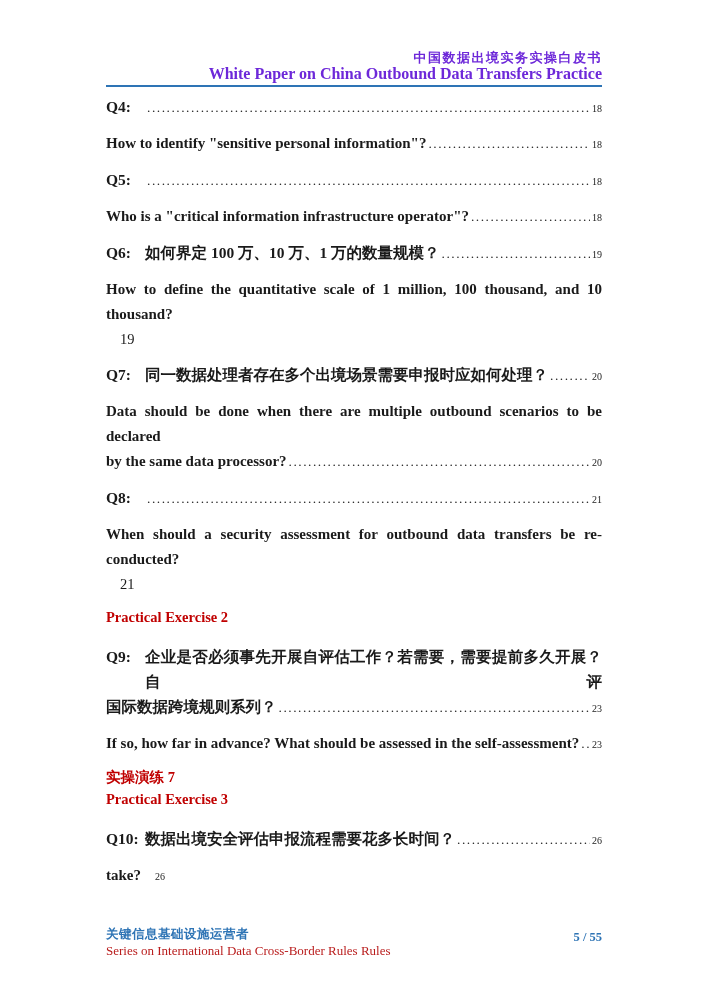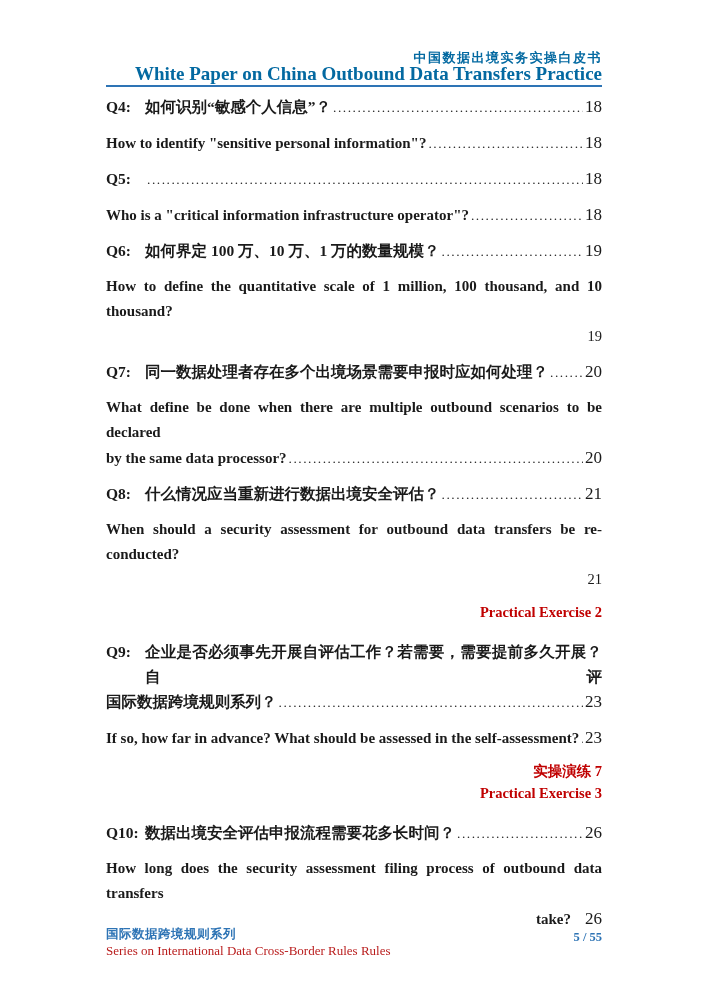--- a/index.html
+++ b/index.html
@@ -7,40 +7,40 @@
     position:relative;
     width:710px; height:1004px;
     background:#ffffff;
     font-family:"Liberation Serif","DejaVu Serif",serif;
     color:#1a1a1a;
     overflow:hidden;
   }
   .content { position:absolute; left:106px; width:496px; top:50px; }
 
   
-  .header { text-align:right; color:#0369a1; border-bottom:2px solid #2e74b5; padding-bottom:3px; }
+  .header { text-align:right; color:#6d28d9; border-bottom:2px solid #2e74b5; padding-bottom:3px; }
   .header .zh { font-size:13px; font-weight:bold; letter-spacing:1.5px; line-height:15px; }
-  .header .en { font-size:19px; font-weight:bold; line-height:16px; margin-top:1px; }
+  .header .en { font-size:16px; font-weight:bold; line-height:16px; margin-top:1px; }
 
   
   .toc { margin-top:7px; }
   .entry { margin-bottom:10px; }
-  .line { display:flex; align-items:baseline; line-height:25px; font-weight:bold; font-size:15px;justify-content:flex-end; }
+  .line { display:flex; align-items:baseline; line-height:25px; font-weight:bold; font-size:15px; }
   .question-zh .line { font-size:15.5px; }
   .line.indent { padding-left:14px; }
   .line.justify .text { flex:1; text-align:justify; text-align-last:justify; }
   .qlabel { display:inline-block; min-width:39px; flex:none; }
   .text { white-space:pre-wrap; }
   .text.muted { font-weight:normal; font-size:14.5px; }
   .leader { flex:1; overflow:hidden; white-space:nowrap; font-weight:normal; color:#2b2b2b; margin:0 2px; }
   .leader::after {
     content:"....................................................................................................................................";
     font-size:13.5px; letter-spacing:1.5px;
   }
-  .page-num { flex:none; font-weight:normal; font-size:17px; color:#1a1a1a; }
+  .page-num { flex:none; font-weight:normal; font-size:10px; color:#1a1a1a; }
   .page-num.inline { margin-left:14px; }
 
   .section-zh, .section-en { color:#c00000; }
   .section-zh .line, .section-en .line { font-size:14.5px; line-height:20px; }
   .section-zh { margin-top:5px; margin-bottom:2px; }
   .section-en { margin-bottom:17px; }
 
   
   .footer {
     position:absolute; left:106px; right:108px; top:926px;
@@ -59,21 +59,20 @@
 
     <div class="header">
       <div class="zh">中国数据出境实务实操白皮书</div>
       <div class="en">White Paper on China Outbound Data Transfers Practice</div>
     </div>
 
     <div class="toc" id="toc">
         <div class="entry question-zh">
           <div class="line">
             <span class="qlabel">Q4:</span>
-            <span class="text">如何识别“敏感个人信息”？</span>
             <span class="leader"></span>
             <span class="page-num">18</span>
           </div>
         </div>
         <div class="entry question-en">
           <div class="line">
             <span class="text">How to identify "sensitive personal information"?</span>
             <span class="leader"></span>
             <span class="page-num">18</span>
           </div>
@@ -111,32 +110,31 @@
         <div class="entry question-zh">
           <div class="line">
             <span class="qlabel">Q7:</span>
             <span class="text">同一数据处理者存在多个出境场景需要申报时应如何处理？</span>
             <span class="leader"></span>
             <span class="page-num">20</span>
           </div>
         </div>
         <div class="entry question-en">
           <div class="line justify">
-            <span class="text">What define be done when there are multiple outbound scenarios to be declared</span>
+            <span class="text">Data should be done when there are multiple outbound scenarios to be declared</span>
           </div>
           <div class="line">
             <span class="text">by the same data processor?</span>
             <span class="leader"></span>
             <span class="page-num">20</span>
           </div>
         </div>
         <div class="entry question-zh">
           <div class="line">
             <span class="qlabel">Q8:</span>
-            <span class="text">什么情况应当重新进行数据出境安全评估？</span>
             <span class="leader"></span>
             <span class="page-num">21</span>
           </div>
         </div>
         <div class="entry question-en">
           <div class="line justify">
             <span class="text">When should a security assessment for outbound data transfers be re-conducted?</span>
           </div>
           <div class="line indent">
             <span class="text muted">21</span>
@@ -177,31 +175,28 @@
         </div>
         <div class="entry question-zh">
           <div class="line">
             <span class="qlabel">Q10:</span>
             <span class="text">数据出境安全评估申报流程需要花多长时间？</span>
             <span class="leader"></span>
             <span class="page-num">26</span>
           </div>
         </div>
         <div class="entry question-en">
-          <div class="line justify">
-            <span class="text">How long does the security assessment filing process of outbound data transfers</span>
-          </div>
           <div class="line">
             <span class="text">take?</span>
             <span class="page-num inline">26</span>
           </div>
         </div>
       </div>
   </div>
 
   <div class="footer">
     <div>
-      <div class="series-zh">国际数据跨境规则系列</div>
+      <div class="series-zh">关键信息基础设施运营者</div>
       <div class="series-en">Series on International Data Cross-Border Rules Rules</div>
     </div>
     <div class="pageind">5 / 55</div>
   </div>
 </div>
 
 </body></html>

